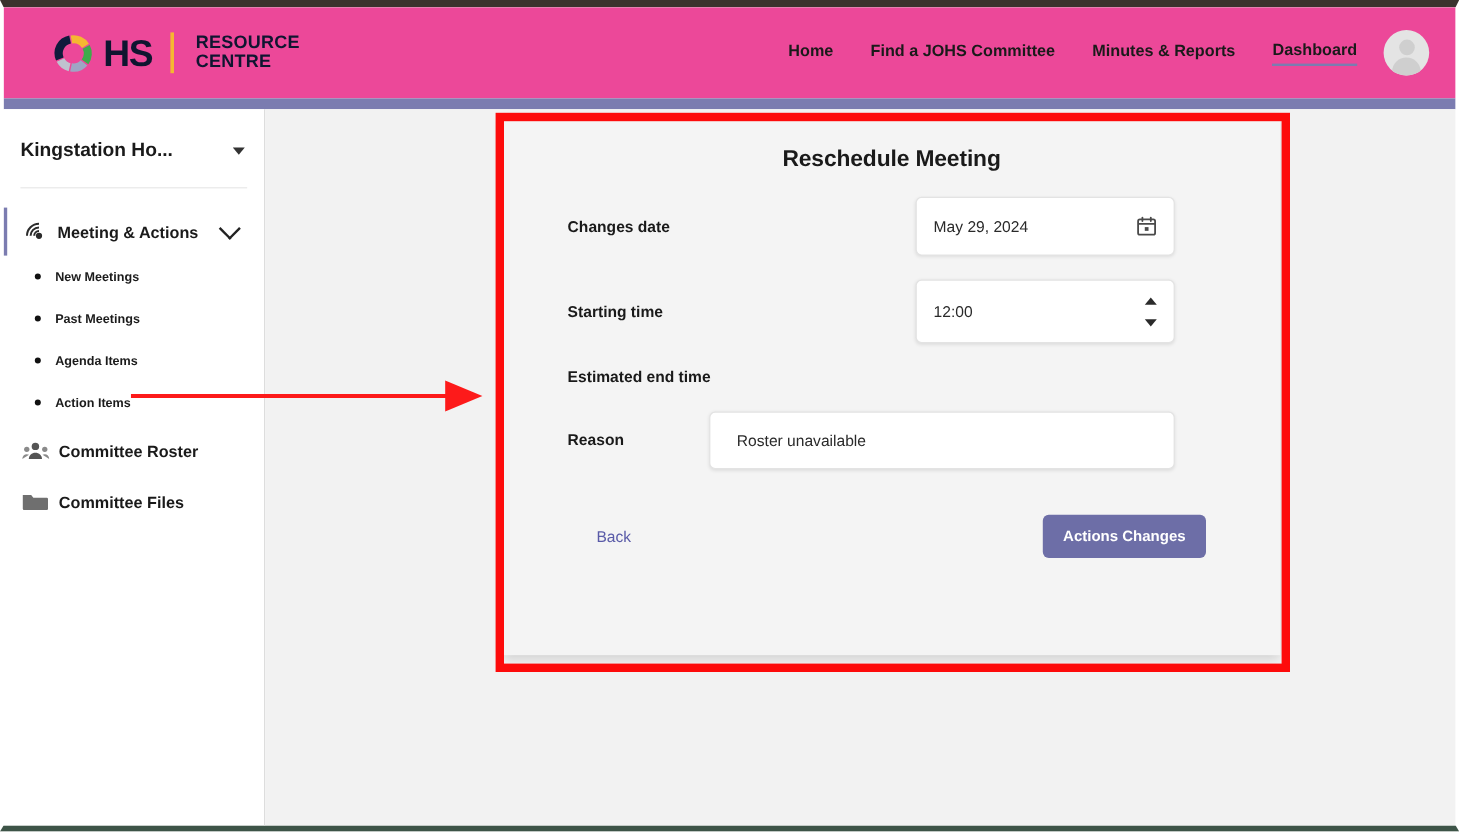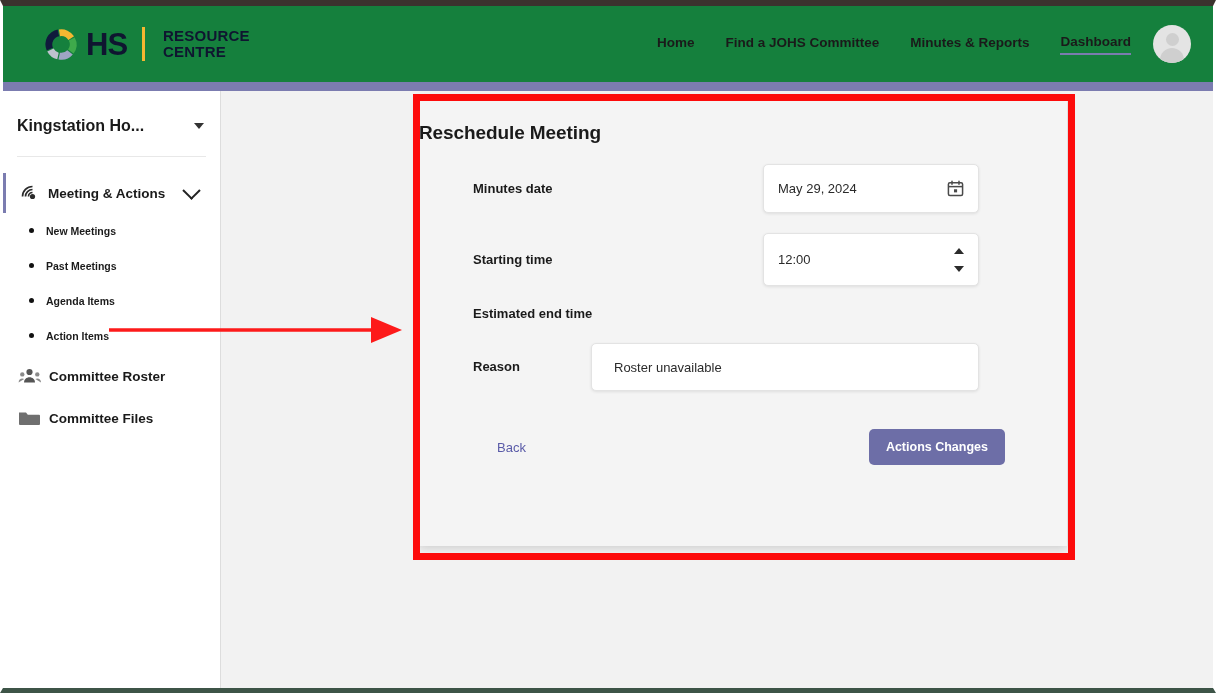--- a/index.html
+++ b/index.html
@@ -26,21 +26,21 @@
     border-left: 3px solid #ffffff;
     border-right: 3px solid #ffffff;
     overflow: hidden;
   }
 
   
   #site-header {
     position: absolute;
     left: 0; right: 0; top: 0;
     height: 76px;
-    background: #15803d;
+    background: #ec4899;
     display: flex;
     align-items: center;
   }
   #brand-logo {
     display: flex;
     align-items: center;
     margin-left: 40px;
     gap: 9px;
   }
   .logo-ring {
@@ -235,21 +235,21 @@
   #form-card {
     position: absolute;
     left: 198px;
     top: 7px;
     width: 648px;
     height: 448px;
     background: #f4f4f4;
     box-shadow: 0 2px 9px rgba(0,0,0,0.16);
   }
   #card-title {
-    text-align: left;
+    text-align: center;
     font-size: 19px;
     font-weight: bold;
     color: #1a1a1a;
     margin-top: 24px;
     letter-spacing: -0.1px;
   }
 
   .form-row {
     display: flex;
     align-items: center;
@@ -475,21 +475,21 @@
       </div>
     </aside>
 
     <main id="content">
 
       <section id="form-card">
 
         <div id="card-title">Reschedule Meeting</div>
 
         <div class="form-row">
-          <span class="row-label">Minutes date</span>
+          <span class="row-label">Changes date</span>
           <div class="field" id="field-date">
             <span class="field-value">May 29, 2024</span>
             <span class="cal-wrap">
               <svg width="17" height="17" viewBox="0 0 18 18">
                 <rect x="1.5" y="3" width="15" height="13.5" rx="1.6" fill="none" stroke="#4a4a4a" stroke-width="1.6"></rect>
                 <path d="M1.5 7h15" stroke="#4a4a4a" stroke-width="1.6"></path>
                 <path d="M5.3 1.4v3M12.7 1.4v3" stroke="#4a4a4a" stroke-width="1.6" stroke-linecap="round"></path>
                 <rect x="7.4" y="9.8" width="3.3" height="3.3" fill="#4a4a4a"></rect>
               </svg>
             </span>

